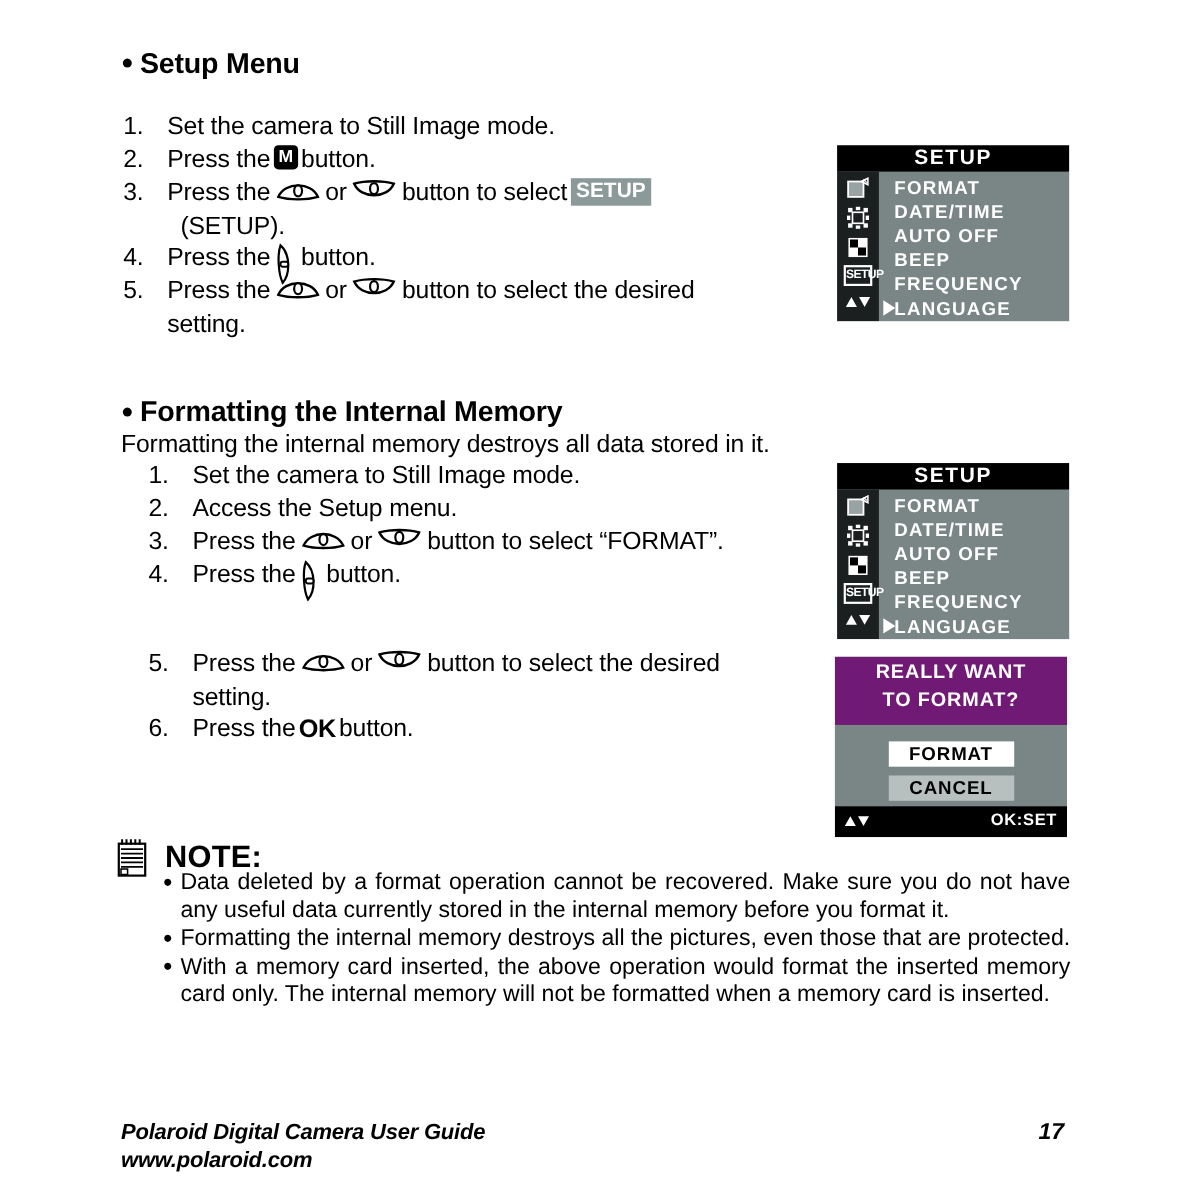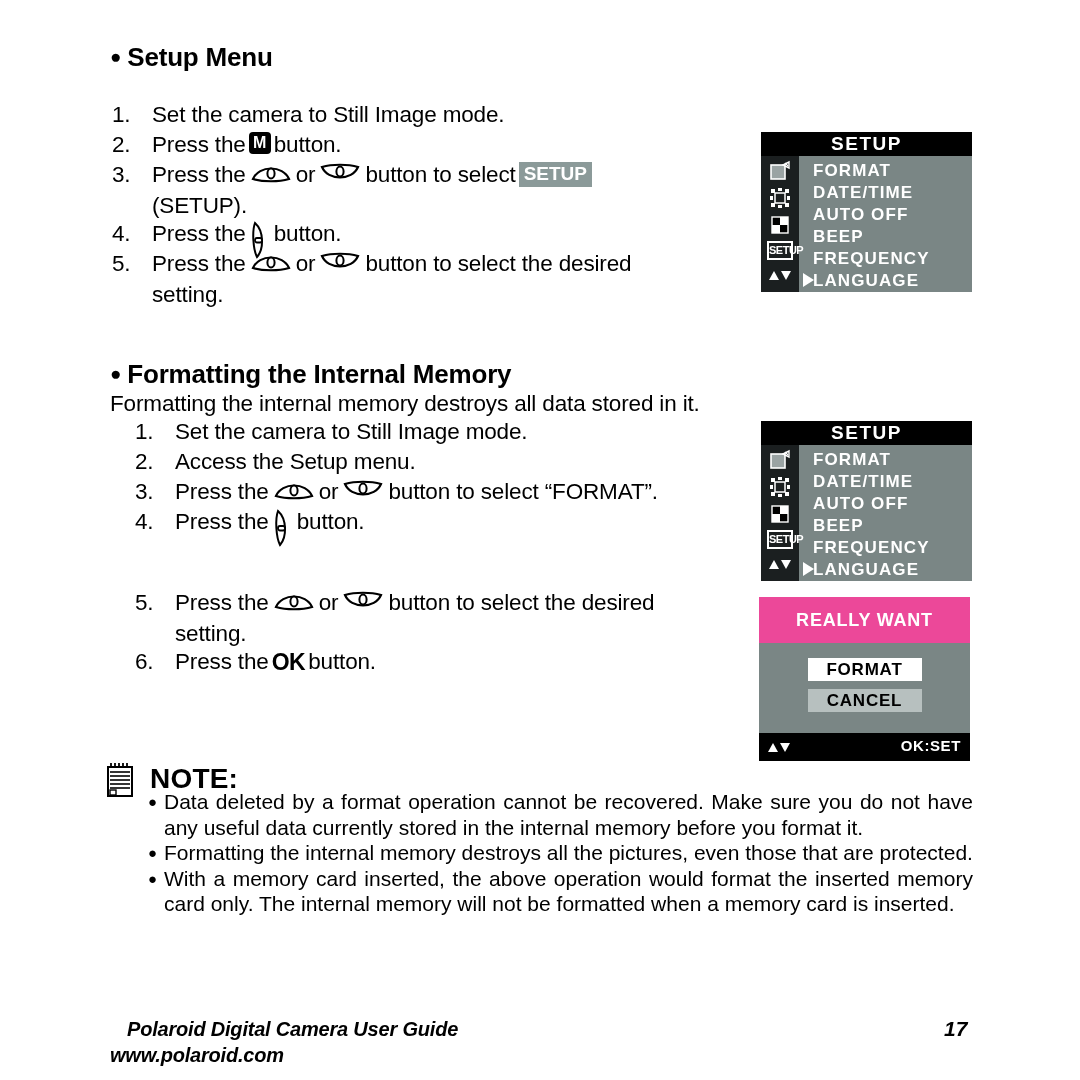--- a/index.html
+++ b/index.html
@@ -214,27 +214,26 @@
     border-bottom: 7px solid transparent;
   }
 
   
   .dlg {
     position: absolute;
     background: #7a8685;
     overflow: hidden;
   }
   .dlg-head {
-    background: #ec4899;
+    background: #701a75;
     color: #ffffff;
     text-align: center;
     font-size: 18px;
     font-weight: bold;
     letter-spacing: 0.8px;
-    padding-top: 10px;
     padding-bottom: 10px;
     font-family: "Liberation Sans", sans-serif;
   }
   .dlg-head div { line-height: 26px; }
   .dlg-body {
     padding-top: 15px;
     text-align: center;
   }
   .dlg-opt {
     display: inline-block;
@@ -303,21 +302,20 @@
   }
   .note-text.nojust { text-align: left; }
 
   
   .footer-line1 {
     position: absolute;
     font-size: 20px;
     font-weight: bold;
     font-style: italic;
     letter-spacing: -0.2px;
-    margin-left: 17px;
   }
   .footer-line2 {
     position: absolute;
     font-size: 20px;
     font-weight: bold;
     font-style: italic;
     letter-spacing: -0.2px;
   }
   .footer-page {
     position: absolute;
@@ -373,21 +371,21 @@
           <span>or</span>
           <span class="btn-rocker">
             <svg width="40" height="21" viewBox="0 0 40 21">
                 <path d="M2 5 C8 19, 32 19, 38 5 C28 2, 12 2, 2 5 Z" fill="#fff" stroke="#000" stroke-width="2.2"></path>
                 <ellipse cx="20" cy="9.5" rx="3.6" ry="5" fill="#fff" stroke="#000" stroke-width="2"></ellipse>
               </svg>
           </span>
           <span>button to select</span>
           <span class="badge-setup">SETUP</span>
         </div>
-        <div class="step-cont" style="margin-left:0;">(SETUP).</div>
+        <div class="step-cont" style="margin-left:12px;">(SETUP).</div>
       </div>
     </div>
 
     <div class="step">
       <div class="step-num">4.</div>
       <div class="step-body">
         <div class="step-line">
           <span>Press the</span>
           <span class="btn-leaf">
             <svg width="20" height="38" viewBox="0 0 20 38">
@@ -629,20 +627,21 @@
           <span class="btn-ok">OK</span>
           <span>button.</span>
         </div>
       </div>
     </div>
   </div>
 
   <div class="dlg" style="left:759px; top:597px; width:211px; height:164px;">
     <div class="dlg-head">
       <div>REALLY WANT</div>
+      <div>TO FORMAT?</div>
     </div>
     <div class="dlg-body">
       <div class="dlg-opt sel">FORMAT</div>
       <div style="height:8px;"></div>
       <div class="dlg-opt unsel">CANCEL</div>
     </div>
     <div class="dlg-foot">
       <div class="arrows">
         <svg width="24" height="13" viewBox="0 0 24 13">
             <path d="M6 11 L1 11 L6 2 L11 11 Z" fill="#fff"></path>

